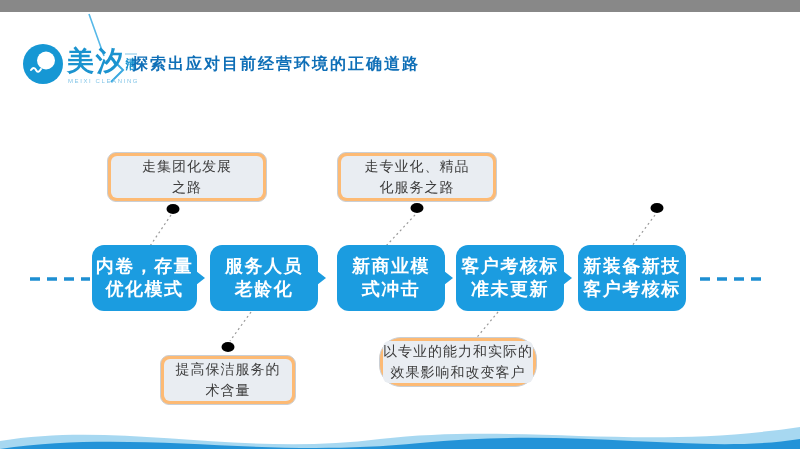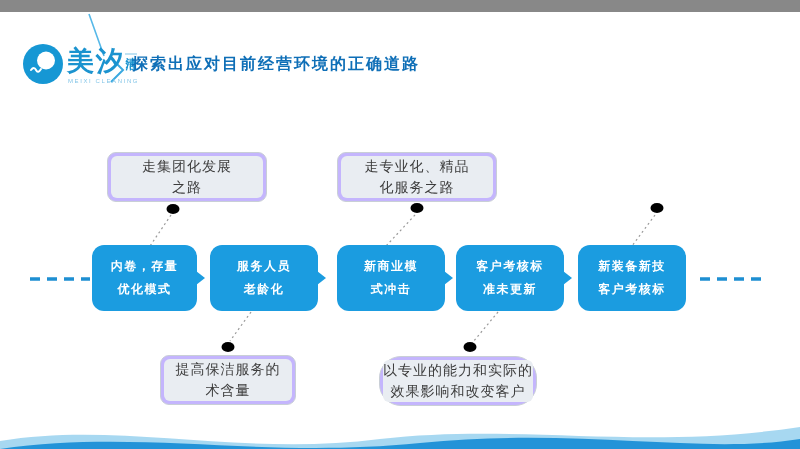--- a/index.html
+++ b/index.html
@@ -23,53 +23,53 @@
     position:absolute;left:68px;top:66px;font-size:6px;color:#85c6e8;
     letter-spacing:1.6px;white-space:nowrap;
   }
   .page-title{
     position:absolute;left:132px;top:42px;margin:0;font-size:16px;
     font-weight:bold;color:#0f6fb7;letter-spacing:2px;white-space:pre;
   }
   
   .node{
     position:absolute;top:233px;height:66px;background:#1b9ce0;
-    border-radius:12px;color:#ffffff;font-weight:bold;font-size:12px;
+    border-radius:12px;color:#ffffff;font-weight:bold;font-size:18px;
     letter-spacing:1.5px;line-height:23px;text-align:center;
     display:flex;align-items:center;justify-content:center;
     white-space:pre-line;
   }
   .node.tab::after{
     content:"";position:absolute;right:-8px;top:50%;margin-top:-7px;
     border-top:7px solid transparent;border-bottom:7px solid transparent;
     border-left:9px solid #1b9ce0;
   }
   .n1{left:92px;width:105px;}
   .n2{left:210px;width:108px;}
   .n3{left:337px;width:108px;}
   .n4{left:456px;width:108px;}
   .n5{left:578px;width:108px;}
   
   .callout{
     position:absolute;border:1px solid #c9cfd6;border-radius:9px;
-    background:#c4b5fd;padding:3px;box-sizing:border-box;
+    background:#fdba74;padding:3px;box-sizing:border-box;
   }
   .callout .inner{
     width:100%;height:100%;border-radius:6px;background:#e9edf2;
     display:flex;align-items:center;justify-content:center;text-align:center;
     font-size:14px;color:#3c3c3c;letter-spacing:1px;line-height:21px;
     white-space:pre-line;
   }
   .callout.peach{border-color:#ddc8b6;}
   .callout.peach .inner{background:#f8e2cf;}
   .t1{left:107px;top:140px;width:160px;height:50px;}
   .t2{left:337px;top:140px;width:160px;height:50px;}
   .t3{left:587px;top:141px;width:158px;height:50px;}
   .b1{left:160px;top:343px;width:136px;height:50px;}
-  .b2{left:379px;top:344px;width:158px;height:50px;border-radius:22px;}
+  .b2{left:379px;top:325px;width:158px;height:50px;border-radius:22px;}
   
   .overlay{position:absolute;left:0;top:0;width:800px;height:449px;pointer-events:none;}
   .wave{position:absolute;left:0;bottom:0;width:800px;height:46px;}
 </style>
 </head>
 <body>
 
 <div class="slide">
 
   <svg class="overlay" viewBox="0 0 800 449">

